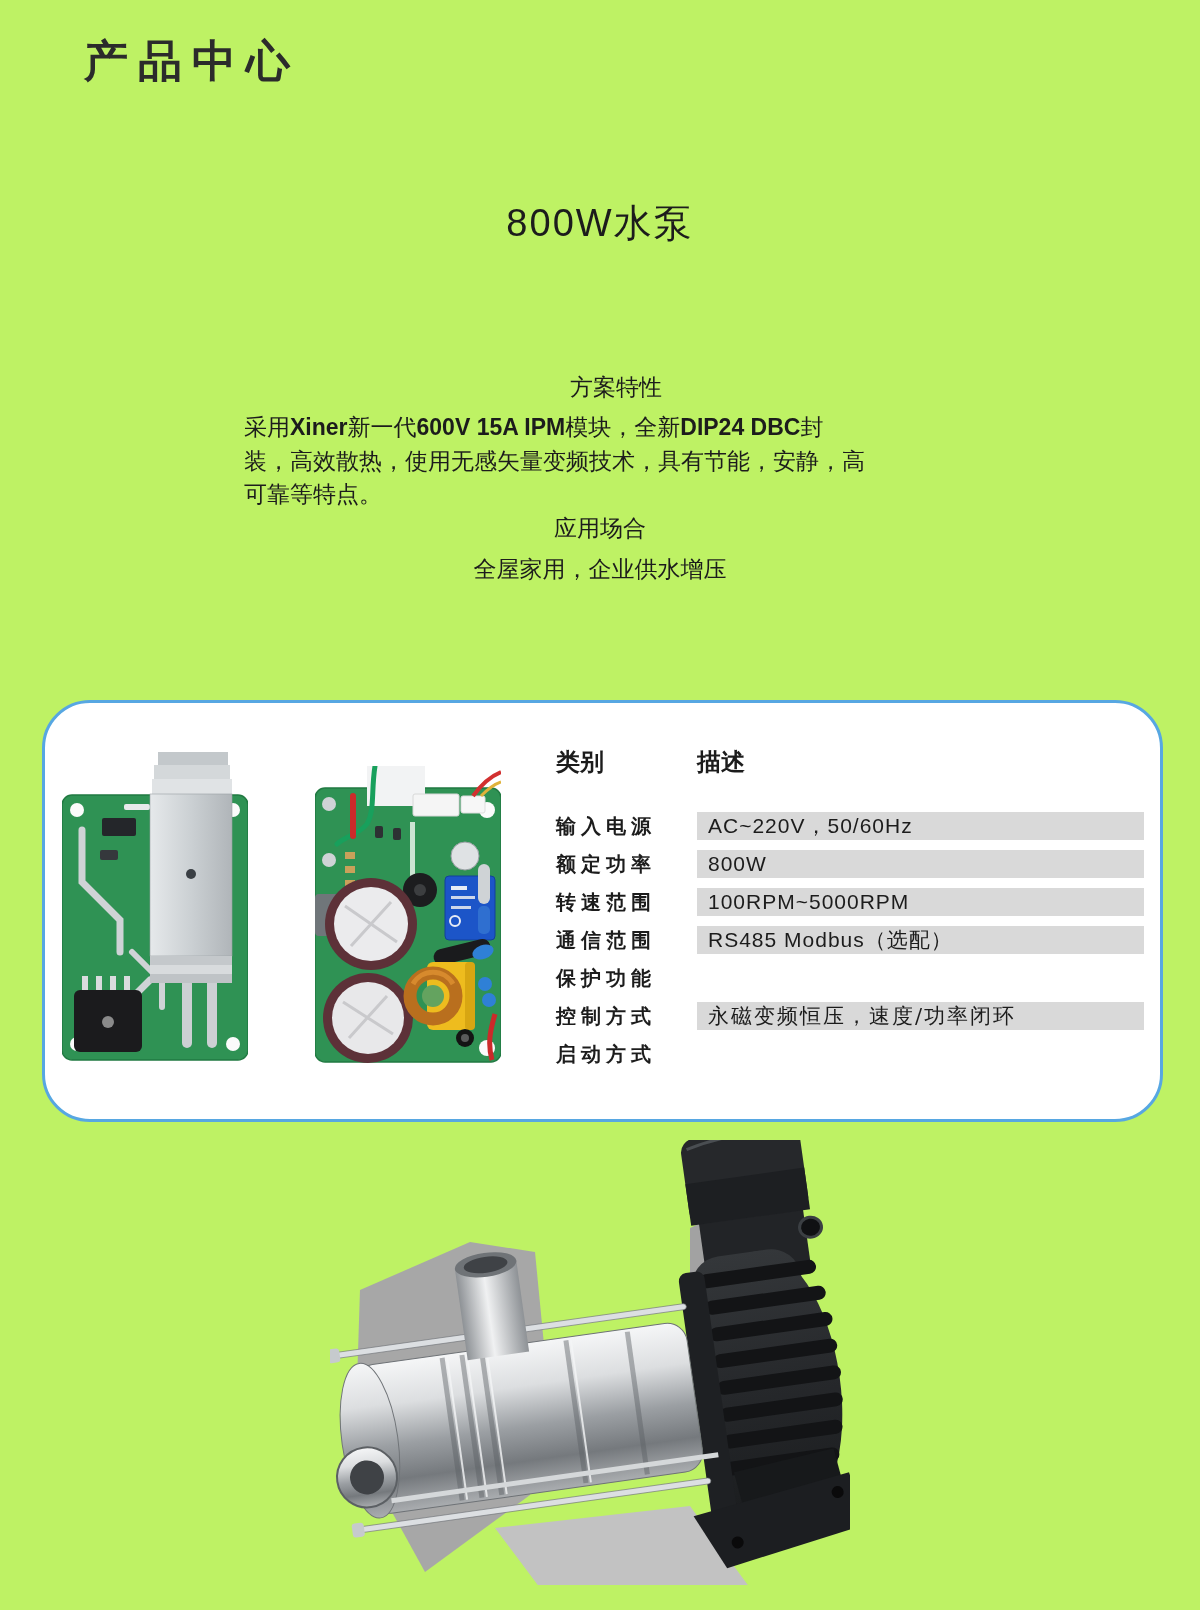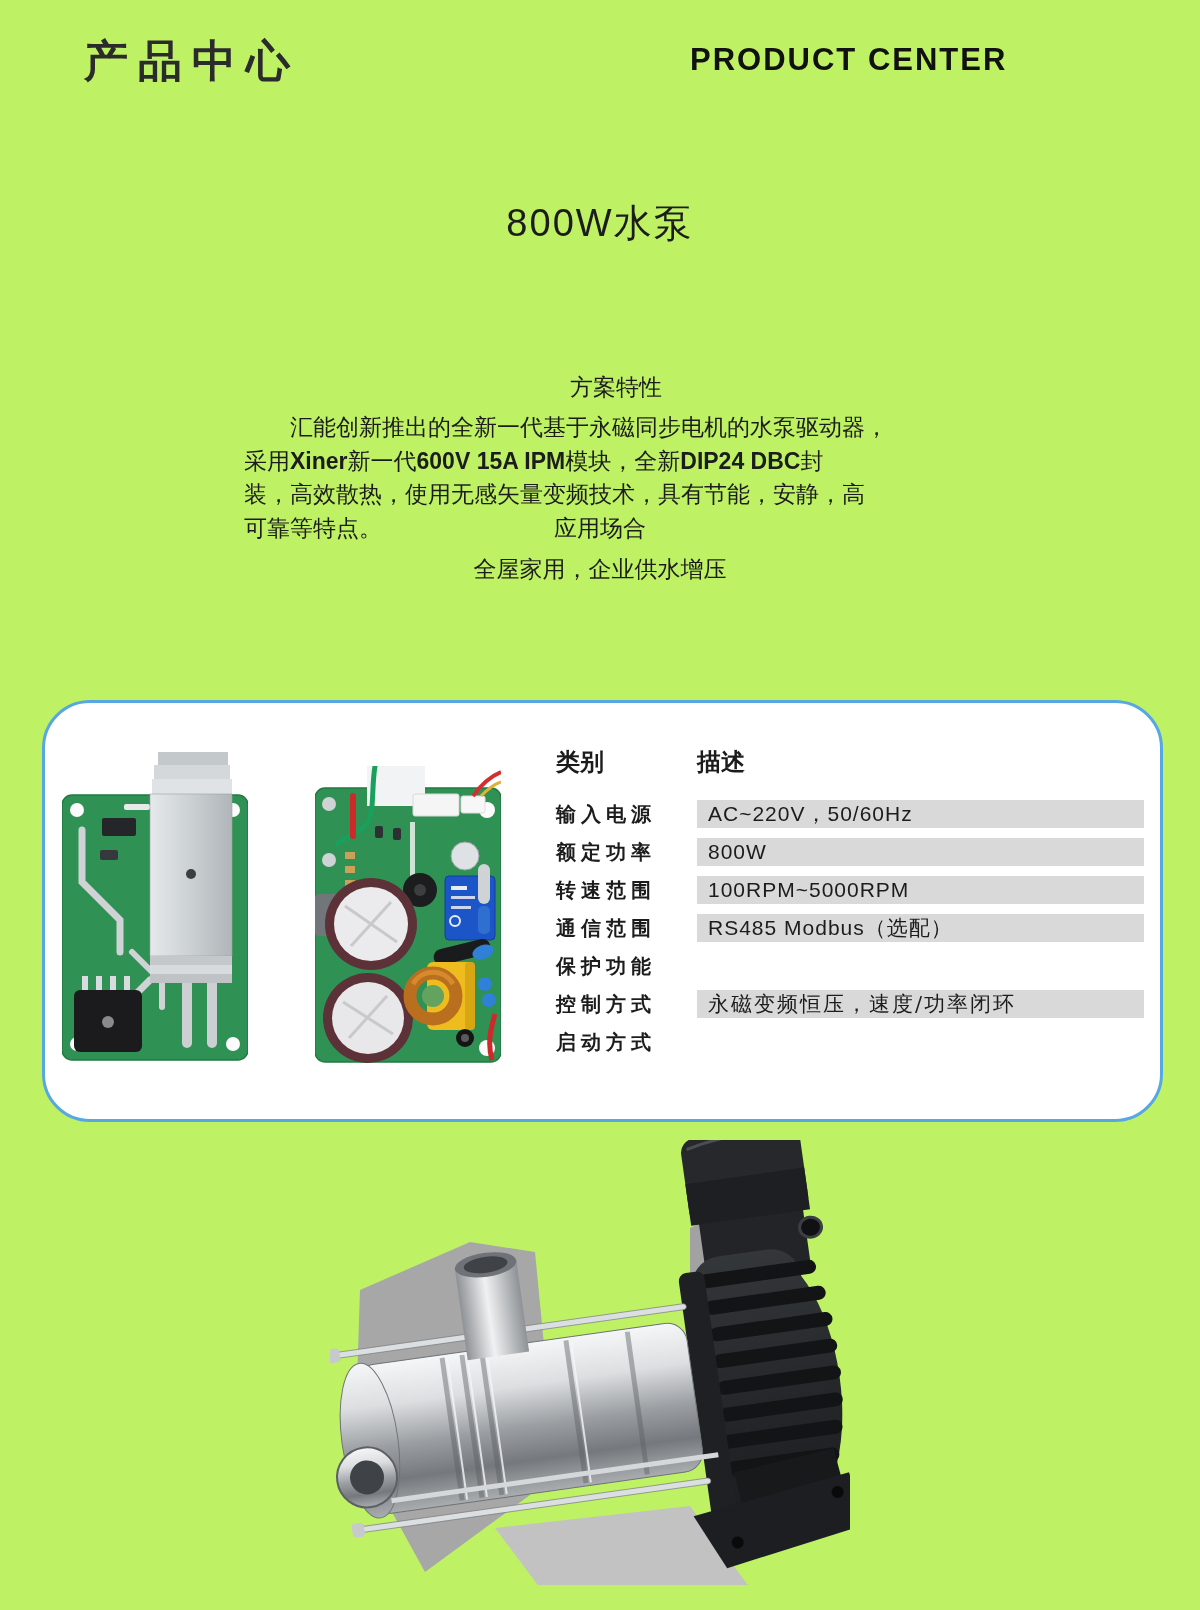--- a/index.html
+++ b/index.html
@@ -28,47 +28,45 @@
   .app-text{position:absolute;left:0;top:554px;width:100%;text-align:center;font-size:23px;}
 
   
   .spec-card{position:absolute;left:42px;top:700px;width:1115px;height:416px;
              border:3px solid #57a7e2;border-radius:48px;background:#fff;}
   .pcb-left{position:absolute;left:62px;top:752px;width:186px;height:310px;}
   .pcb-right{position:absolute;left:315px;top:766px;width:186px;height:298px;}
 
   
   .spec-table{position:absolute;left:556px;top:746px;width:588px;}
-  .spec-head{display:flex;height:30px;margin-bottom:24px;font-size:24px;font-weight:700;}
+  .spec-head{display:flex;height:30px;margin-bottom:36px;font-size:24px;font-weight:700;}
   .head-label{width:141px;}
   .spec-row{display:flex;align-items:center;height:28px;margin-bottom:10px;}
   .row-label{width:141px;font-size:20px;font-weight:600;letter-spacing:5px;
              font-family:"DejaVu Serif",serif;}
   .row-value{flex:1;height:28px;background:#d9d9d9;display:flex;align-items:center;
              padding-left:11px;font-size:21px;letter-spacing:1px;box-sizing:border-box;
              white-space:nowrap;overflow:hidden;}
   .kai{font-family:"DejaVu Serif",serif;letter-spacing:2px;font-weight:500;}
 
   
   .pump{position:absolute;left:330px;top:1140px;width:520px;height:445px;}
 </style>
 </head>
 <body>
 
 <div class="page">
 
   <div class="brand-zh">产品中心</div>
-  <div class="brand-en">PRODUCT CENTER</div>
 
   <div class="product-title">800W水泵</div>
 
   <div class="features-heading">方案特性</div>
 
   <div class="para">
-    <div class="pline indent"><span>汇能创新推出的全新一代基于永磁同步电机的水泵驱动器，</span></div>
     <div class="pline"><span>采用</span><span class="bold">Xiner</span><span>新一代</span><span class="bold">600V 15A IPM</span><span>模块，全新</span><span class="bold">DIP24 DBC</span><span>封</span></div>
     <div class="pline"><span>装，高效散热，使用无感矢量变频技术，具有节能，安静，高</span></div>
     <div class="pline"><span>可靠等特点。</span></div>
   </div>
 
   <div class="app-heading">应用场合</div>
   <div class="app-text">全屋家用，企业供水增压</div>
 
   <div class="spec-card"></div>
 

